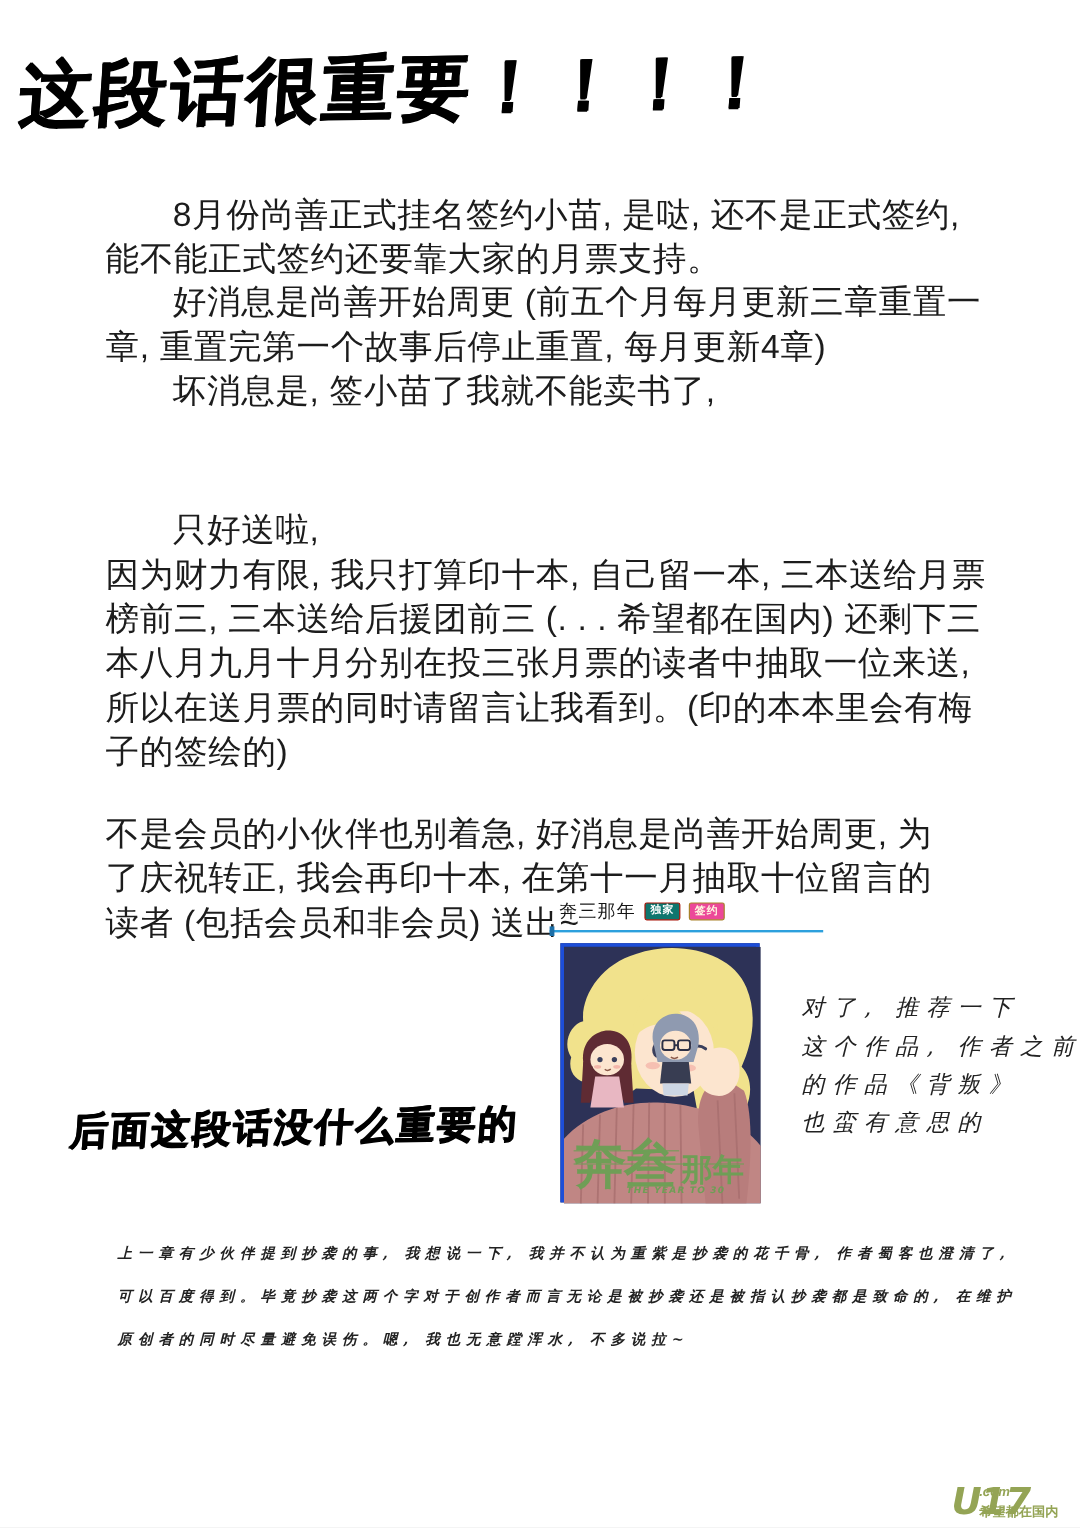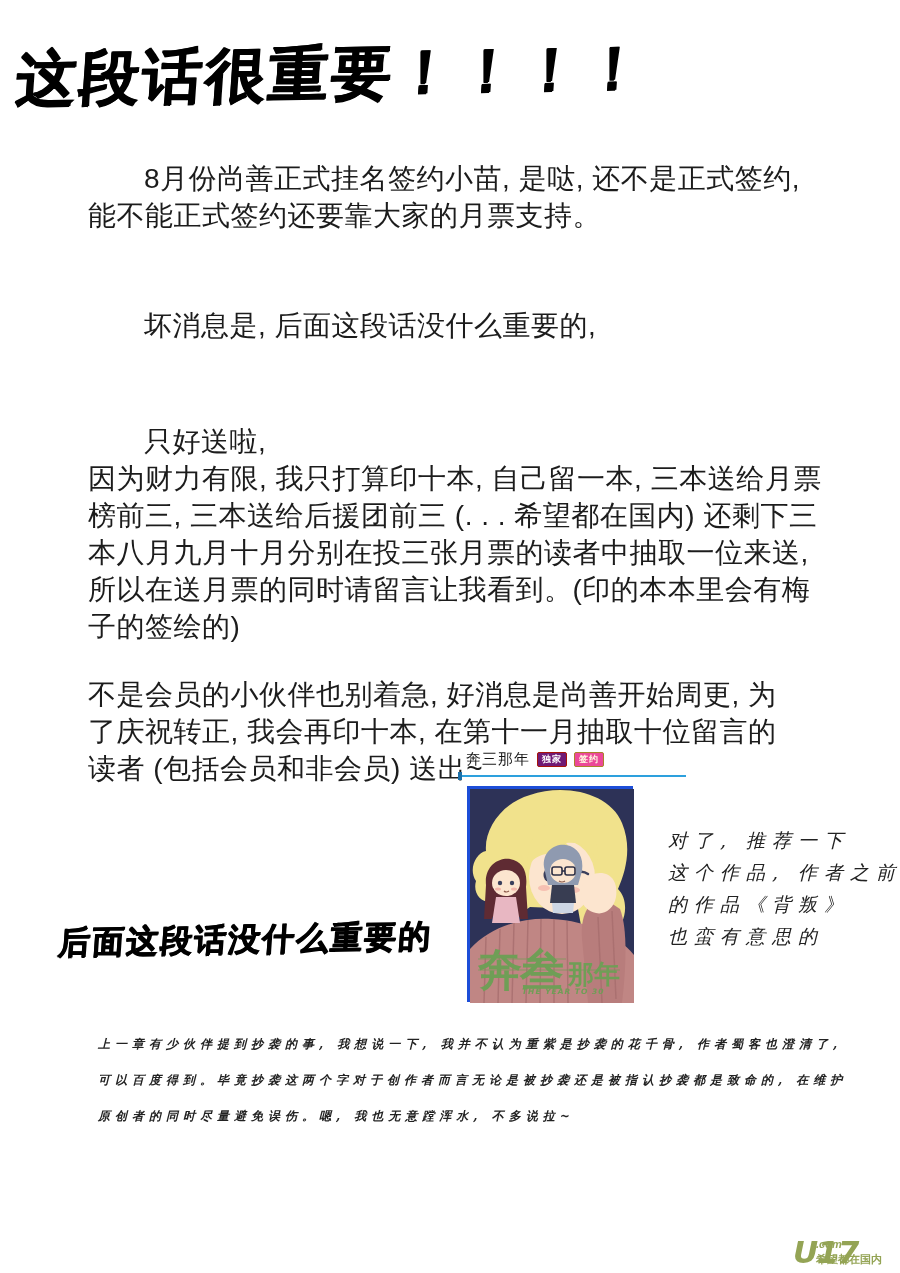--- a/index.html
+++ b/index.html
@@ -35,21 +35,21 @@
   #para-6 { top:676px; width:700px; }
 
   
   #comic-widget { position:absolute; left:458px; top:750px; width:235px; }
   #comic-title-row { display:flex; align-items:center; gap:7px; padding-left:8px; }
   #comic-title { font-size:15px; color:#151515; letter-spacing:1px; text-decoration:none; }
   .badge {
     display:inline-block; font-size:9px; line-height:13px; padding:0 4px;
     color:#fff; border-radius:2px; font-weight:bold; letter-spacing:1px;
   }
-  #badge-exclusive { background:#701a75; border:1px solid #a91408; }
+  #badge-exclusive { background:#0f766e; border:1px solid #a91408;font-family:Liberation Mono, monospace; }
   #badge-signed   { background:#ec4899; border:1px solid #a9822a; color:#fff8e0; }
   #comic-underline { position:relative; margin-top:6px; height:2px; background:#2da0dd; width:228px; }
   #comic-underline::before {
     content:""; position:absolute; left:0; top:-3px; width:4px; height:8px; background:#1c6fa8;
   }
 
   
   #cover {
     position:absolute; left:467px; top:786px; width:166px; height:216px;
     border:3px solid #1d4ed8; background:#2d3257;
@@ -80,21 +80,22 @@
   }
 </style>
 </head>
 <body>
 
 <div id="page">
 
   <div id="brush-title" class="brush">这段话很重要！！！！</div>
 
   <div id="para-1" class="para indent">8月份尚善正式挂名签约小苗, 是哒, 还不是正式签约, 能不能正式签约还要靠大家的月票支持。</div>
-  <div id="para-3" class="para indent">坏消息是, 后面这段话没什么重要的,</div>
+  <div id="para-2" class="para indent">好消息是尚善开始周更 (前五个月每月更新三章重置一章, 重置完第一个故事后停止重置, 每月更新4章)</div>
+  <div id="para-3" class="para indent">坏消息是, 签小苗了我就不能卖书了,</div>
   <div id="para-4" class="para indent">只好送啦,</div>
   <div id="para-5" class="para">因为财力有限, 我只打算印十本, 自己留一本, 三本送给月票榜前三, 三本送给后援团前三 (. . . 希望都在国内) 还剩下三本八月九月十月分别在投三张月票的读者中抽取一位来送, 所以在送月票的同时请留言让我看到。(印的本本里会有梅子的签绘的)</div>
   <div id="para-6" class="para">不是会员的小伙伴也别着急, 好消息是尚善开始周更, 为了庆祝转正, 我会再印十本, 在第十一月抽取十位留言的读者 (包括会员和非会员) 送出~</div>
 
   <div id="comic-widget">
     <div id="comic-title-row">
       <a href="#" id="comic-title">奔三那年</a>
       <span id="badge-exclusive" class="badge">独家</span>
       <span id="badge-signed" class="badge">签约</span>
     </div>

